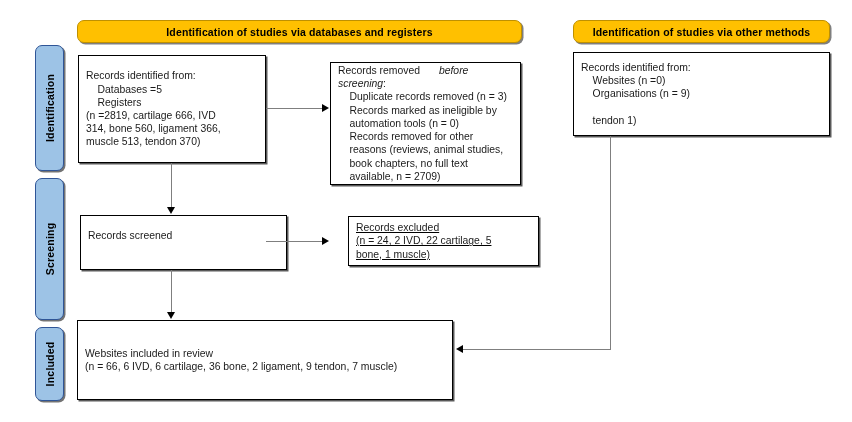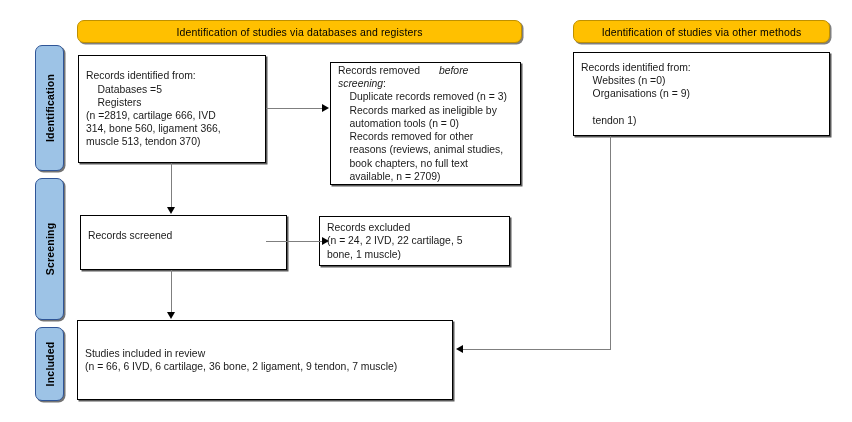--- a/index.html
+++ b/index.html
@@ -46,21 +46,21 @@
     border: 1.1px solid #BF9000;
     border-radius: 7px;
     box-sizing: border-box;
     display: flex;
     align-items: center;
     justify-content: center;
     box-shadow: 1.5px 1.5px 0 rgba(0,0,0,0.5);
   }
   .section-header span {
     font-size: 10.5px;
-    font-weight: normal;
+    font-weight: bold;
     color: #000000;
     letter-spacing: 0.15px;
     white-space: nowrap;
   }
 
   
   .flow-box {
     position: absolute;
     background: #ffffff;
     border: 1.6px solid #000000;
@@ -141,26 +141,26 @@
   </div>
 
   <div class="flow-box" style="left:573px; top:52px; width:257px; height:84px;">
     <div class="box-text"><span>Records identified from:</span><br><span>    Websites (n =0)</span><br><span>    Organisations (n = 9)</span><br><br><span>    tendon 1)</span></div>
   </div>
 
   <div class="flow-box" style="left:80px; top:215px; width:207px; height:55px;">
     <div class="box-text"><span>Records screened</span><br><br></div>
   </div>
 
-  <div class="flow-box" style="left:319px; top:216px; width:191px; height:50px;">
+  <div class="flow-box" style="left:348px; top:216px; width:191px; height:50px;text-decoration:underline;">
     <div class="box-text"><span>Records excluded</span><br><span>(n = 24, 2 IVD, 22 cartilage, 5</span><br><span>bone, 1 muscle)</span></div>
   </div>
 
   <div class="flow-box" style="left:77px; top:320px; width:376px; height:80px;">
-    <div class="box-text"><span>Studies included in review</span><br><span>(n = 66, 6 IVD, 6 cartilage, 36 bone, 2 ligament, 9 tendon, 7 muscle)</span></div>
+    <div class="box-text"><span>Websites included in review</span><br><span>(n = 66, 6 IVD, 6 cartilage, 36 bone, 2 ligament, 9 tendon, 7 muscle)</span></div>
   </div>
 
   <div class="conn conn-h" style="left:266px; top:108px; width:57px;"></div>
   <div class="arrowhead arrow-right" style="left:322px; top:104px;"></div>
 
   <div class="conn conn-v" style="left:171px; top:163px; height:45px;"></div>
   <div class="arrowhead arrow-down" style="left:167px; top:207px;"></div>
 
   <div class="conn conn-h" style="left:266px; top:241px; width:57px;"></div>
   <div class="arrowhead arrow-right" style="left:322px; top:237px;"></div>

